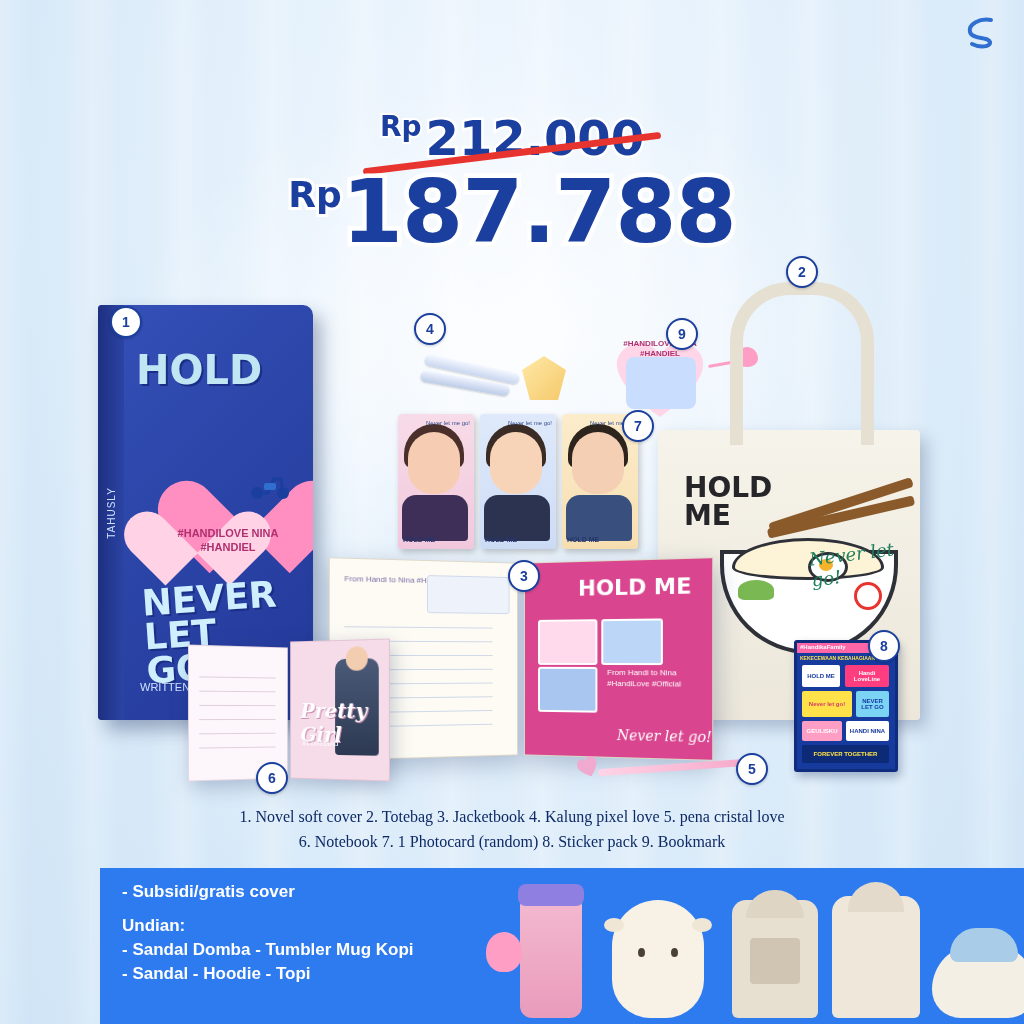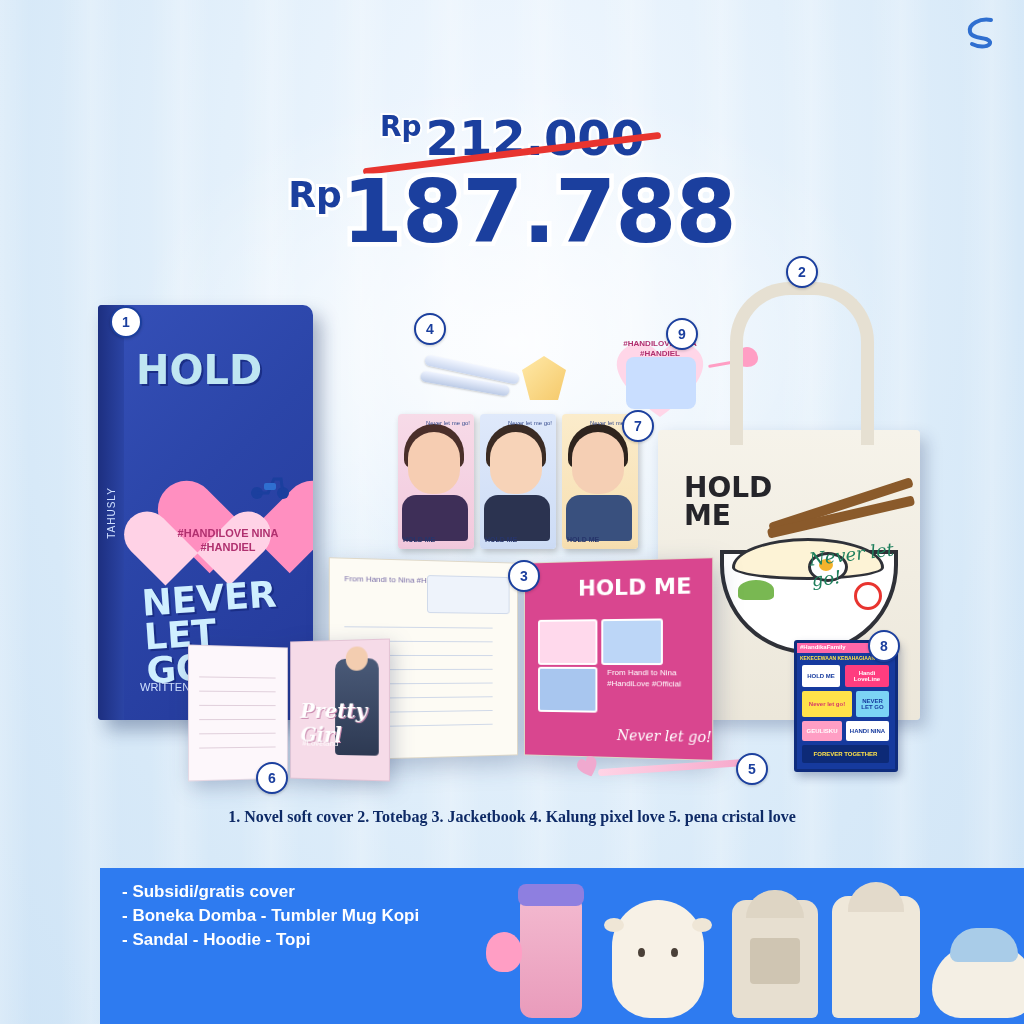--- a/index.html
+++ b/index.html
@@ -271,21 +271,21 @@
   .st.b{left:48px;top:22px;width:44px;height:22px;background:#ff3d7f;color:#fff;}
   .st.c{left:5px;top:48px;width:50px;height:26px;background:#ffe24a;color:#d63a6a;}
   .st.d{left:59px;top:48px;width:33px;height:26px;background:#7cd4f5;color:#163a9e;}
   .st.e{left:5px;top:78px;width:40px;height:20px;background:#ff9ec4;color:#fff;}
   .st.f{left:49px;top:78px;width:43px;height:20px;background:#fff;color:#163a9e;}
   .st.g{left:5px;top:102px;width:87px;height:18px;background:#0d2a77;color:#ffe24a;}
 
   
   .itemlist{
     position:absolute;left:0;right:0;top:805px;text-align:center;
-    color:#0e2a66;font-size:16px;font-weight:bold;line-height:1.55;
+    color:#0e2a66;font-size:16px;font-weight:normal;line-height:1.55;
     font-family:"Liberation Serif", serif;
   }
 
   
   .bonus{
     position:absolute;left:100px;right:0;bottom:0;height:156px;
     background:#2e7bf0;
     overflow:hidden;
   }
   .bonus .txt{
@@ -475,26 +475,28 @@
     <div class="st c">Never let go!</div>
     <div class="st d">NEVER LET GO</div>
     <div class="st e">GEULISKU</div>
     <div class="st f">HANDI NINA</div>
     <div class="st g">FOREVER TOGETHER</div>
   </div>
   <div class="badge" style="left:868px;top:630px">8</div>
 
   <div class="itemlist">
     <div>1.   Novel soft cover 2. Totebag 3. Jacketbook  4. Kalung pixel love 5. pena cristal love</div>
+    <div>6. Notebook 7. 1 Photocard (random)  8. Sticker pack 9. Bookmark</div>
   </div>
 
   <div class="bonus">
     <div class="txt">
       <div>- Subsidi/gratis cover</div>
-      <div>- Boneka Domba - Tumbler Mug Kopi</div>
+      <div class="lead" style="margin-top:10px">Undian:</div>
+      <div>- Sandal Domba - Tumbler Mug Kopi</div>
       <div>- Sandal  - Hoodie - Topi</div>
     </div>
     <div class="bonus-items">
       <div class="bi tumbler">
         <div class="lid"></div>
         <div class="charm"></div>
       </div>
       <div class="bi sheep">
         <div class="ear l"></div>
         <div class="ear r"></div>

